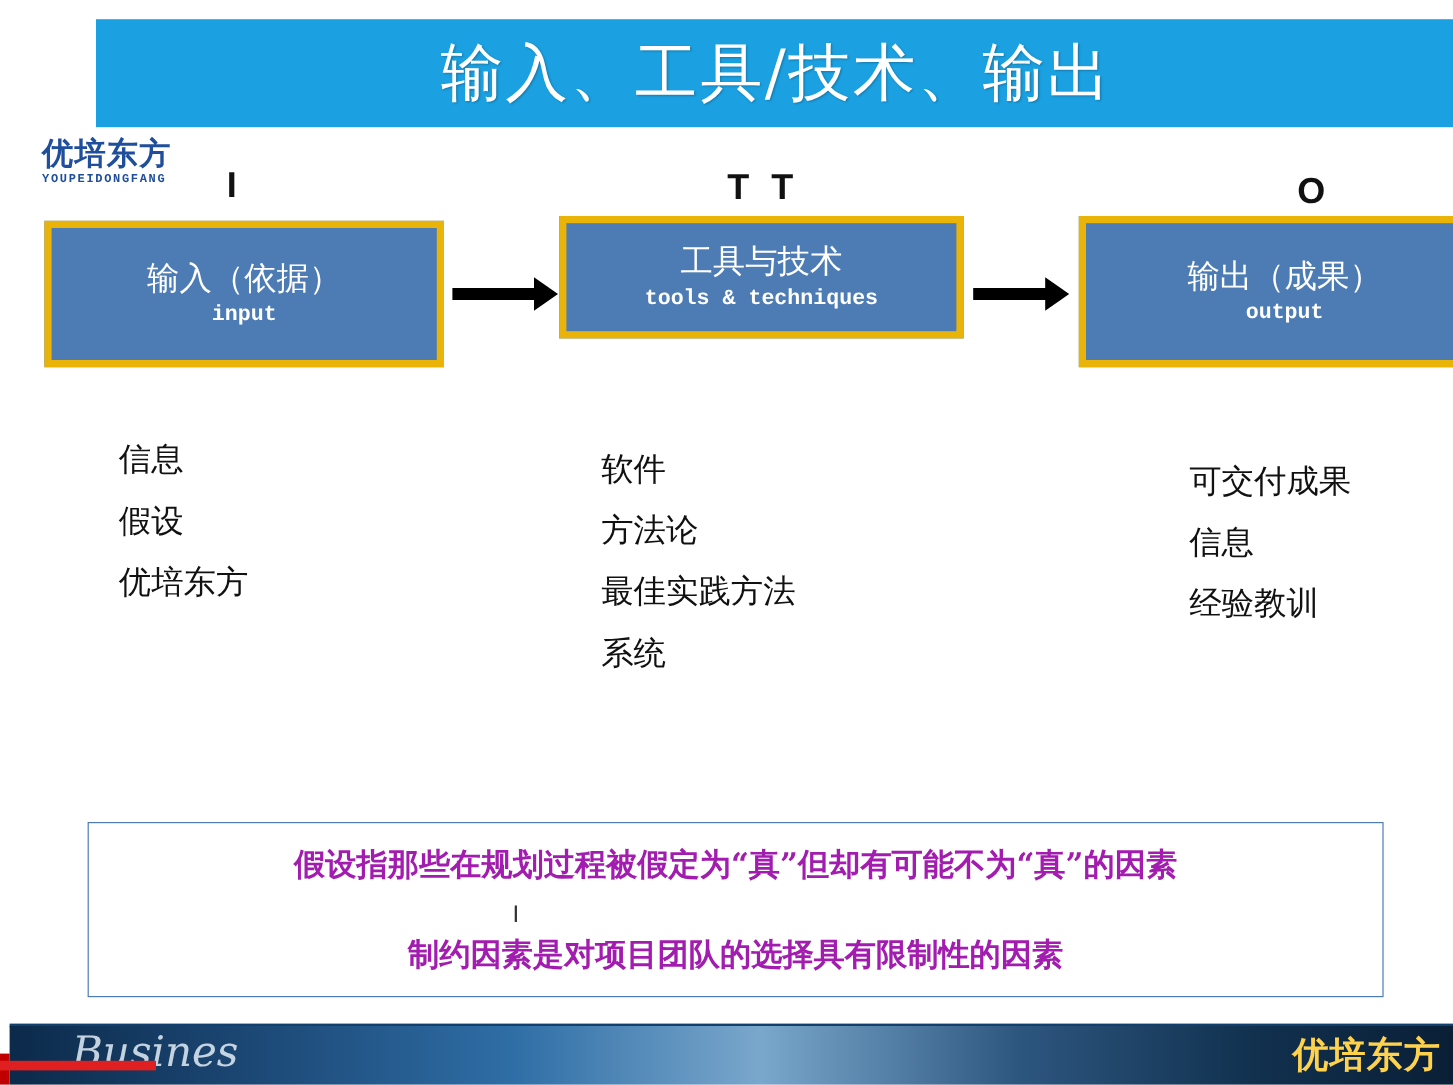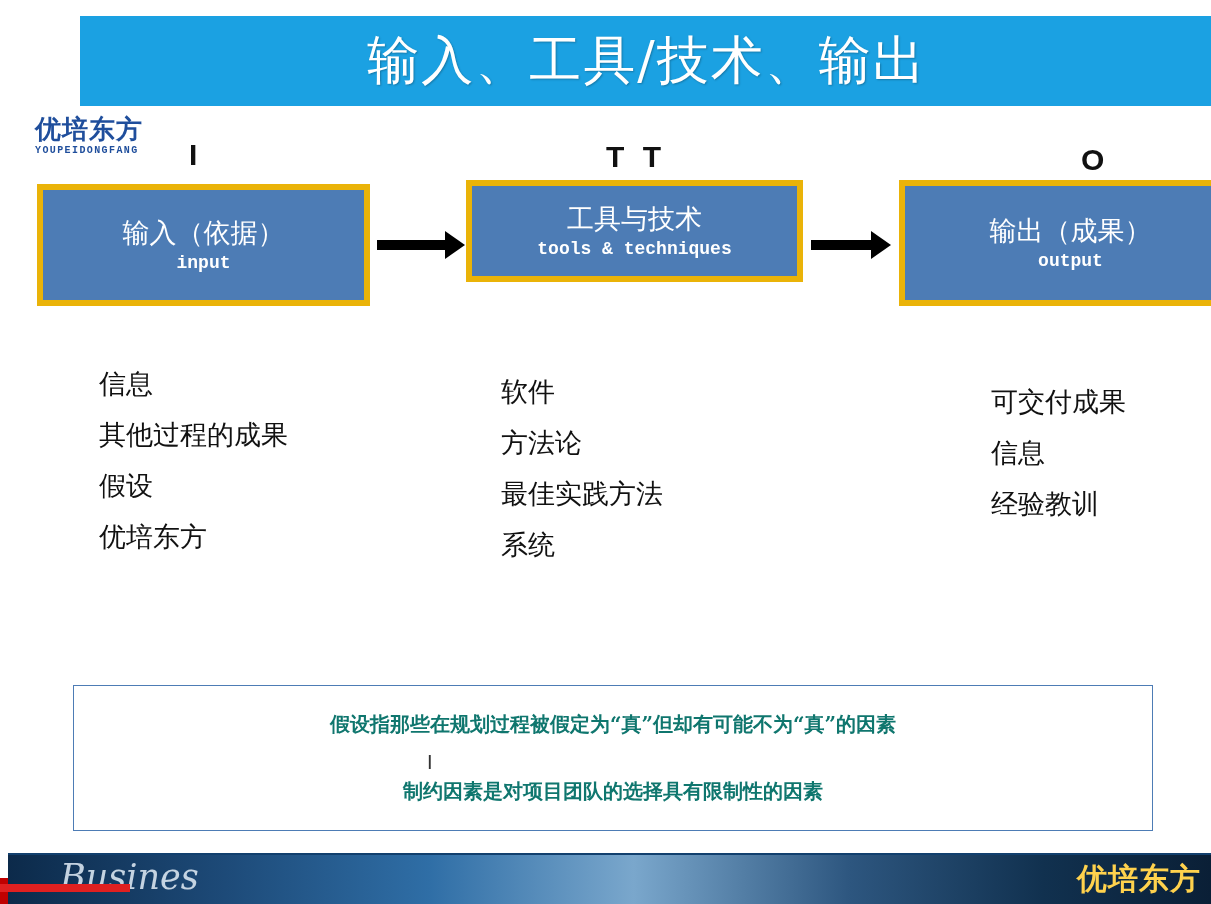--- a/index.html
+++ b/index.html
@@ -171,22 +171,22 @@
     border: 1px solid #4d7cb5;
     box-sizing: border-box;
     display: flex;
     flex-direction: column;
     align-items: center;
     justify-content: center;
     background: #ffffff;
   }
   .note-box .note-line {
     font-family: "DejaVu Serif", serif;
-    font-size: 20px;
-    color: #0f766e;
+    font-size: 26px;
+    color: #a21caf;
     font-weight: bold;
     white-space: nowrap;
   }
   .note-box .note-line-1 { margin-bottom: 40px; }
 
   
   .text-cursor {
     position: absolute;
     left: 416px;
     top: 752px;
@@ -271,21 +271,20 @@
   <div class="box box-output">
     <div class="cn">输出（成果）</div>
     <div class="en">output</div>
   </div>
 
   <div class="arrow arrow-1"></div>
   <div class="arrow arrow-2"></div>
 
   <div class="col col-1">
     <div class="item">信息</div>
-    <div class="item">其他过程的成果</div>
     <div class="item">假设</div>
     <div class="item">优培东方</div>
   </div>
 
   <div class="col col-2">
     <div class="item">软件</div>
     <div class="item">方法论</div>
     <div class="item">最佳实践方法</div>
     <div class="item">系统</div>
   </div>

